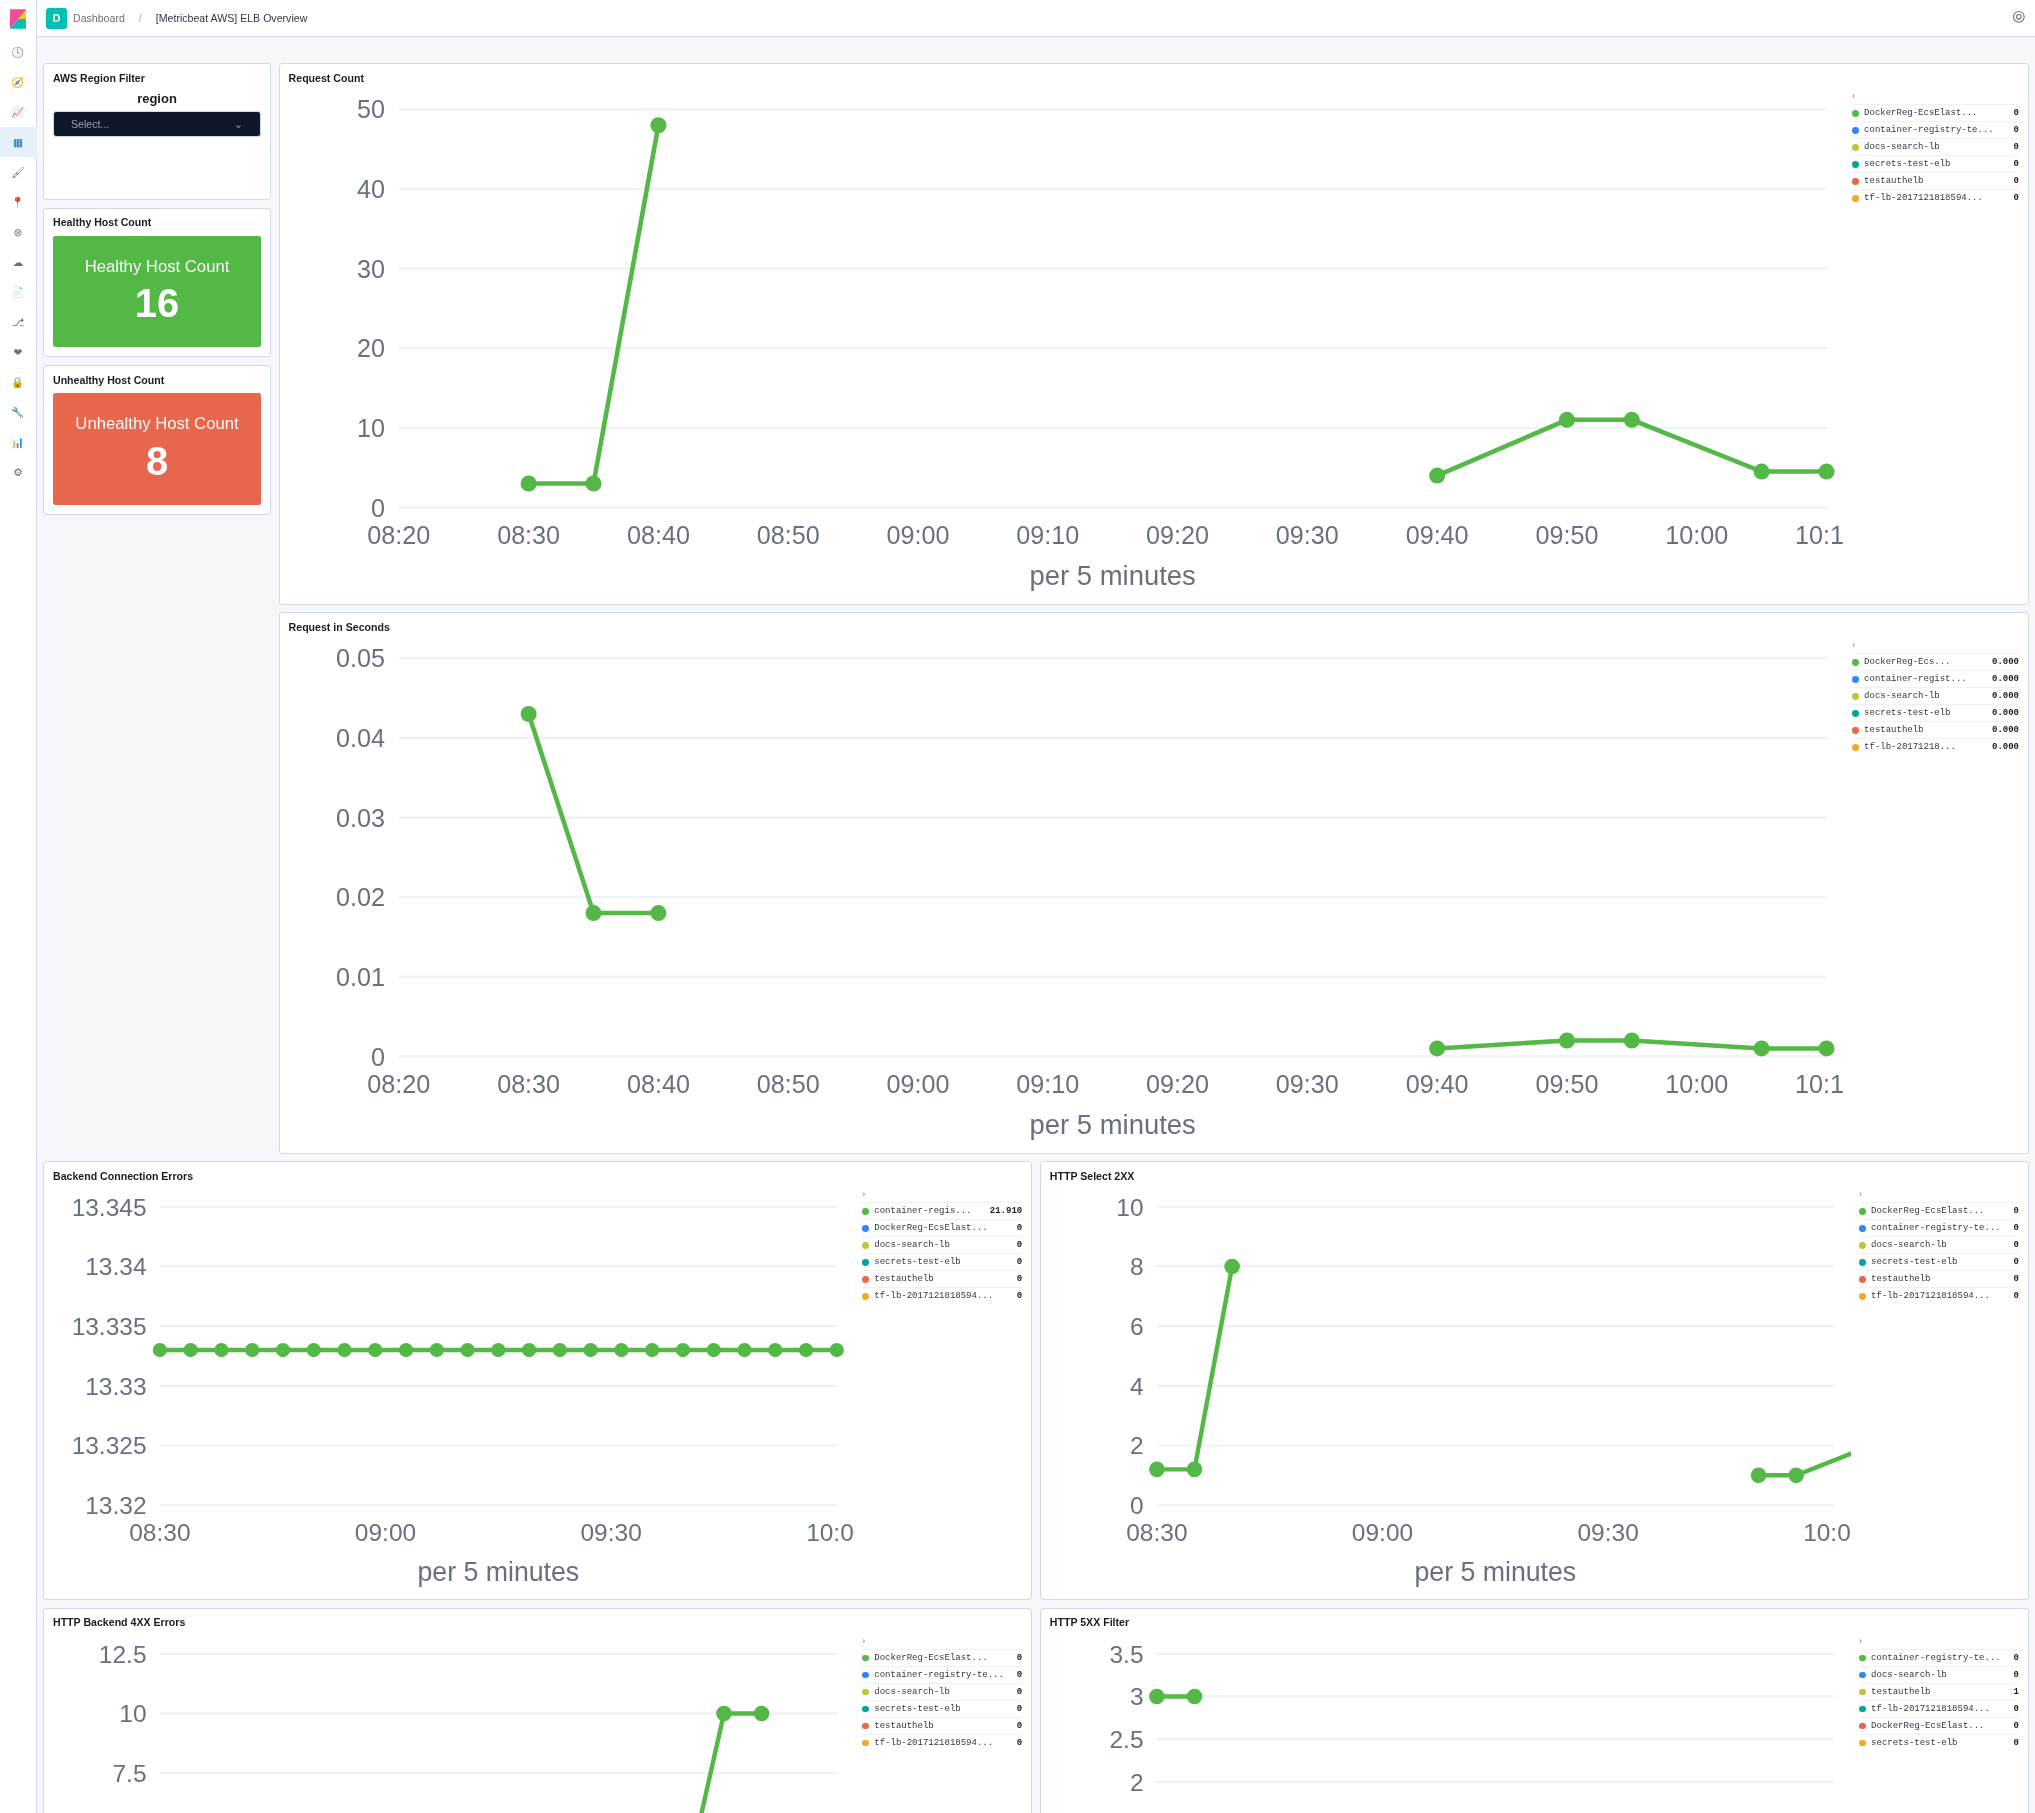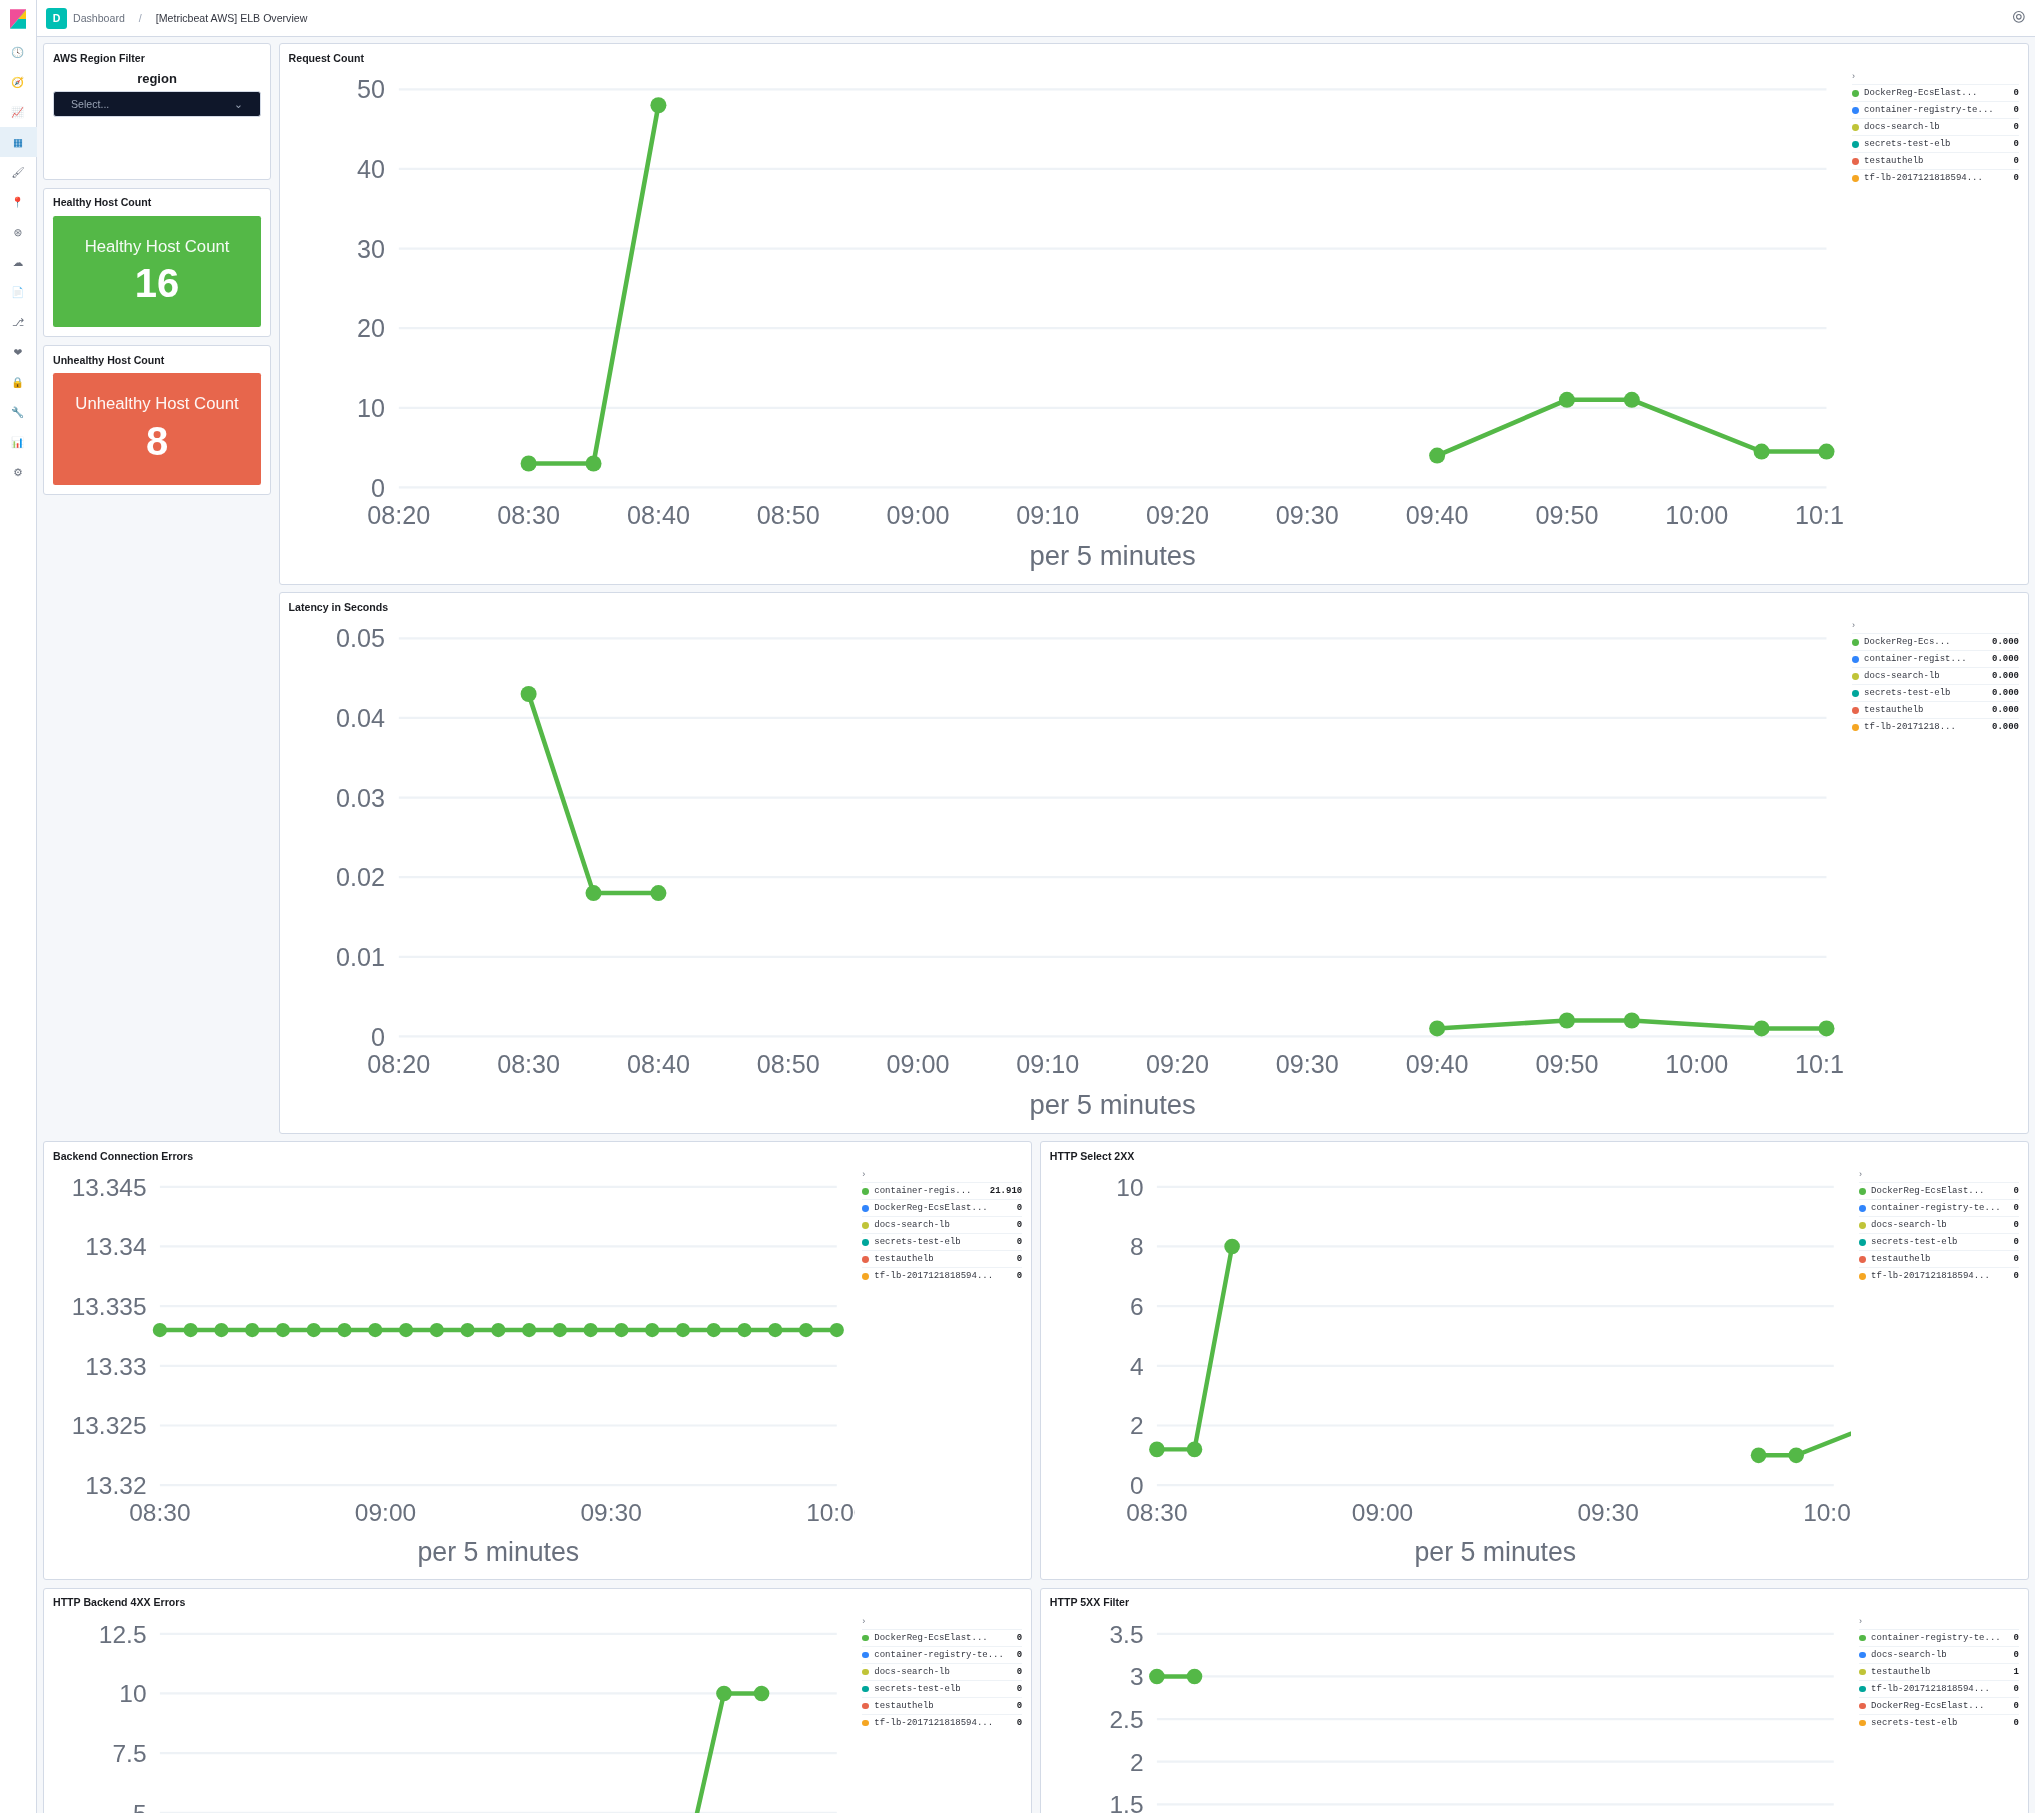--- a/index.html
+++ b/index.html
@@ -34,21 +34,21 @@
   .legend-col.small { width:160px;}
   .legend-head { display:flex; align-items:center; margin-bottom:3px;}
   .legend-row { display:flex; align-items:center; padding:3px 0; border-top:0.8px solid #eef2f6;font-family:Liberation Mono, monospace;}
   .legend-row:first-of-type { border-top:none;}
   .swatch { width:6.8px; height:6.8px; border-radius:50%; margin-right:5.3px; flex-shrink:0;}
   .legend-name { flex:1; white-space:nowrap; overflow:hidden; text-overflow:ellipsis; color:#343741;}
   .legend-val { font-weight:700; color:#1a1c21; margin-left:6px;}
   .chevron { color:#69707d; font-size:9px; margin-right:3.8px; cursor:pointer;}
   svg.chart { width:100%; display:block;}
   .xlabel { font-size:12px; fill:#69707d; text-anchor:middle;}
-  .sidecol { display:flex; flex-direction:column; gap:7.6px;}
+  .sidecol { display:flex; flex-direction:column; gap:7.6px;margin-top:20px;}
 </style>
 </head>
 <body>
 
 <div class="app">
   <nav class="sidenav">
     <div class="logo">
       <svg width="16.7" height="20" viewBox="0 0 22 26">
           <polygon points="0,0 22,0 0,26" fill="#f04e98"></polygon>
           <polygon points="22,0 0,26 22,26" fill="#00bfb3"></polygon>
@@ -195,21 +195,21 @@
                   </div>
                   <div class="legend-row">
                     <span class="swatch" style="background:#f5a623"></span>
                     <span class="legend-name">tf-lb-2017121818594...</span>
                     <span class="legend-val">0</span>
                   </div>
                 </div>
             </div>
           </div>
           <div class="panel">
-            <div class="panel-title">Latency in Seconds</div>
+            <div class="panel-title">Request in Seconds</div>
             <div class="chart-wrap">
               <div class="chart-area" id="chart-latency">
                   <svg class="chart" viewBox="0 0 680 220" style="font-size:14px">
                     <line x1="48" y1="182" x2="672" y2="182" stroke="#eef2f6"></line>
                     <text x="42" y="186" text-anchor="end" class="axis" font-size="11" fill="#69707d">0</text>
                     <line x1="48" y1="147.2" x2="672" y2="147.2" stroke="#eef2f6"></line>
                     <text x="42" y="151.2" text-anchor="end" class="axis" font-size="11" fill="#69707d">0.01</text>
                     <line x1="48" y1="112.4" x2="672" y2="112.4" stroke="#eef2f6"></line>
                     <text x="42" y="116.4" text-anchor="end" class="axis" font-size="11" fill="#69707d">0.02</text>
                     <line x1="48" y1="77.60000000000001" x2="672" y2="77.60000000000001" stroke="#eef2f6"></line>

